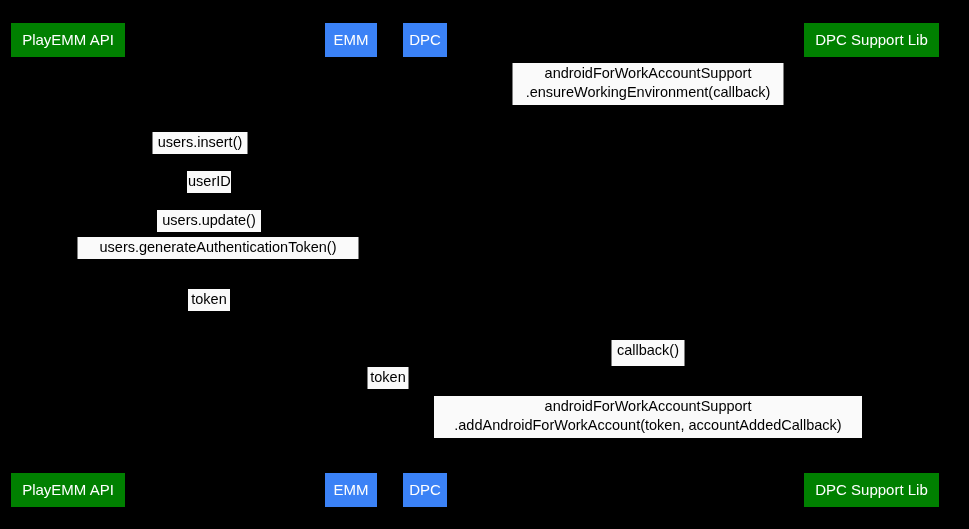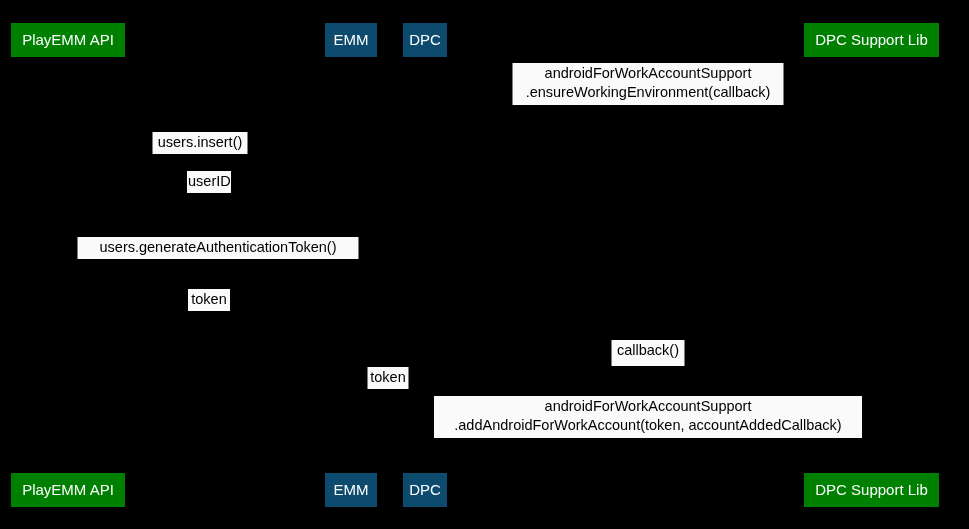--- a/index.html
+++ b/index.html
@@ -20,21 +20,21 @@
     display: flex;
     align-items: center;
     justify-content: center;
     color: #ffffff;
     font-size: 15px;
     line-height: 1.1;
     white-space: nowrap;
     box-sizing: border-box;
   }
   .participant.green { background: #008000; }
-  .participant.blue  { background: #0c4a6e; }
+  .participant.blue  { background: #3b82f6; }
 
   .lifeline {
     position: absolute;
     width: 1px;
     background: #000000;
     top: 57px;
     height: 415px;
   }
 
   .msg-label {
@@ -88,20 +88,21 @@
   <div class="msg-arrow" style="left:351px; top:390px; width:74px;"></div>
   <div class="msg-arrow" style="left:425px; top:439px; width:446px;"></div>
 
   <div class="msg-label" style="left:648px; top:63px; width:271px; height:42px;">androidForWorkAccountSupport
 .ensureWorkingEnvironment(callback)</div>
 
   <div class="msg-label" style="left:200px; top:132px; width:95px; height:22px;">users.insert()</div>
 
   <div class="msg-label" style="left:209px; top:171px; width:44px; height:22px;text-align:center;">userID</div>
 
+  <div class="msg-label" style="left:209px; top:210px; width:104px; height:22px;">users.update()</div>
 
   <div class="msg-label" style="left:209px; top:237px; width:281px; height:22px;margin-left:9px;">users.generateAuthenticationToken()</div>
 
   <div class="msg-label" style="left:209px; top:289px; width:42px; height:22px;">token</div>
 
   <div class="msg-label" style="left:648px; top:340px; width:73px; height:26px;">callback()</div>
 
   <div class="msg-label" style="left:388px; top:367px; width:41px; height:22px;">token</div>
 
   <div class="msg-label" style="left:648px; top:396px; width:428px; height:42px;">androidForWorkAccountSupport

